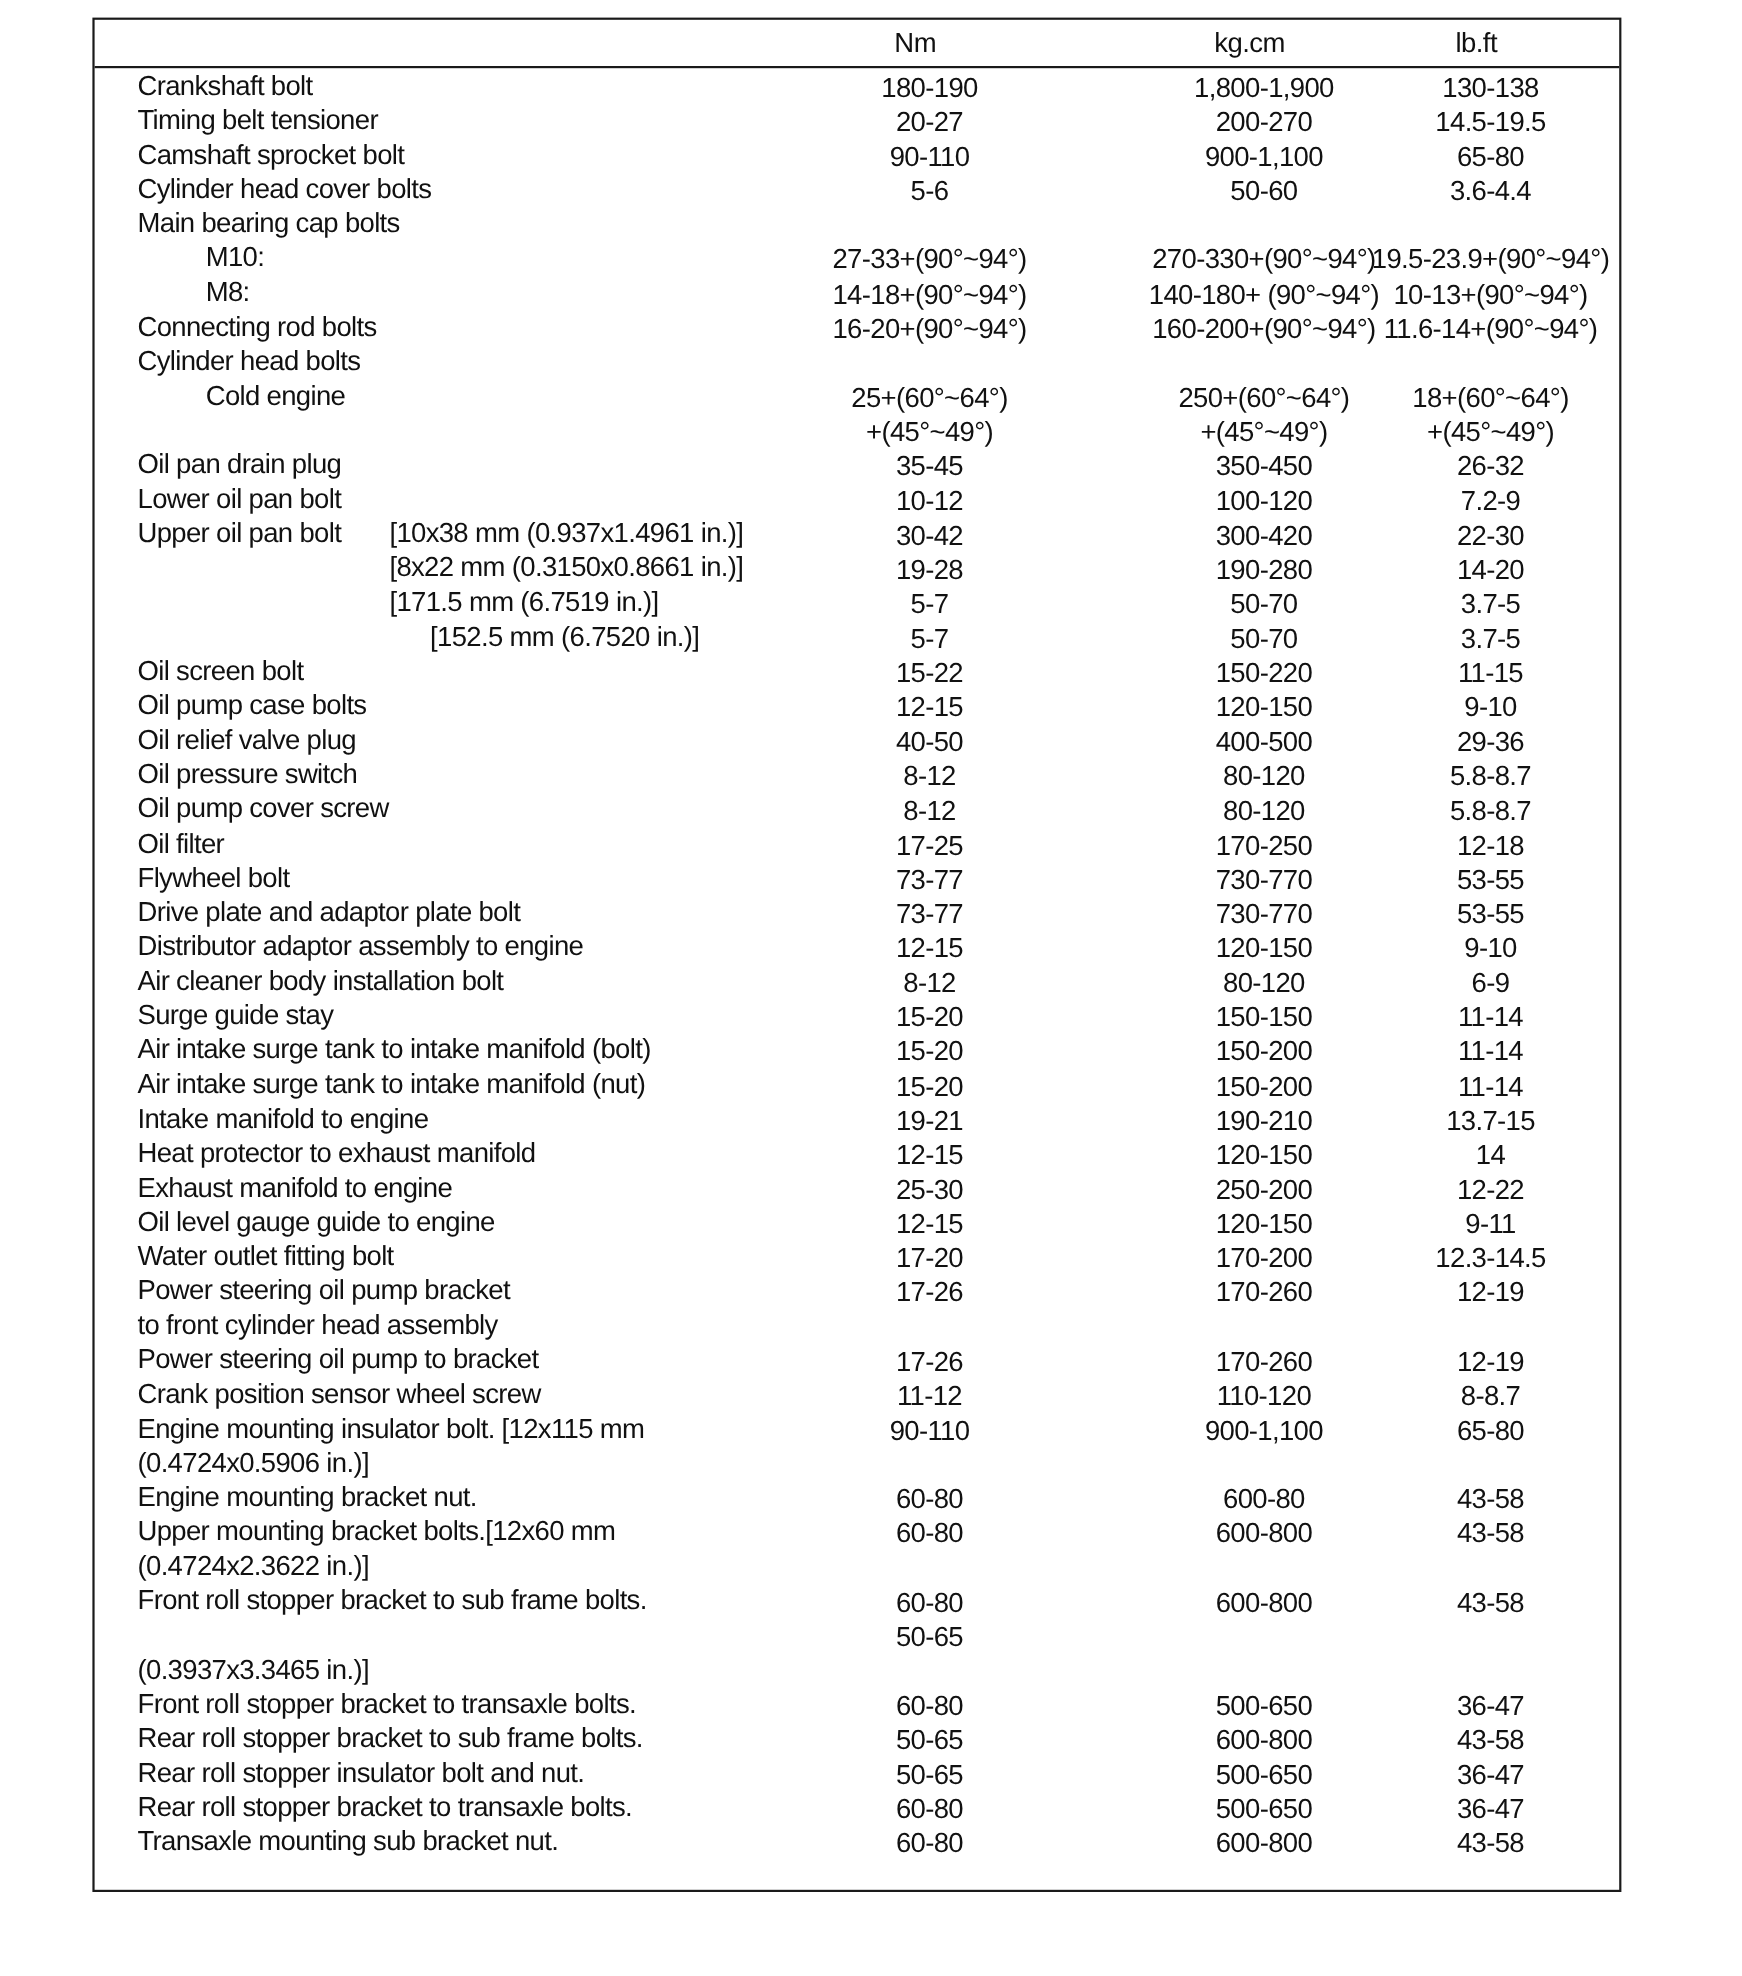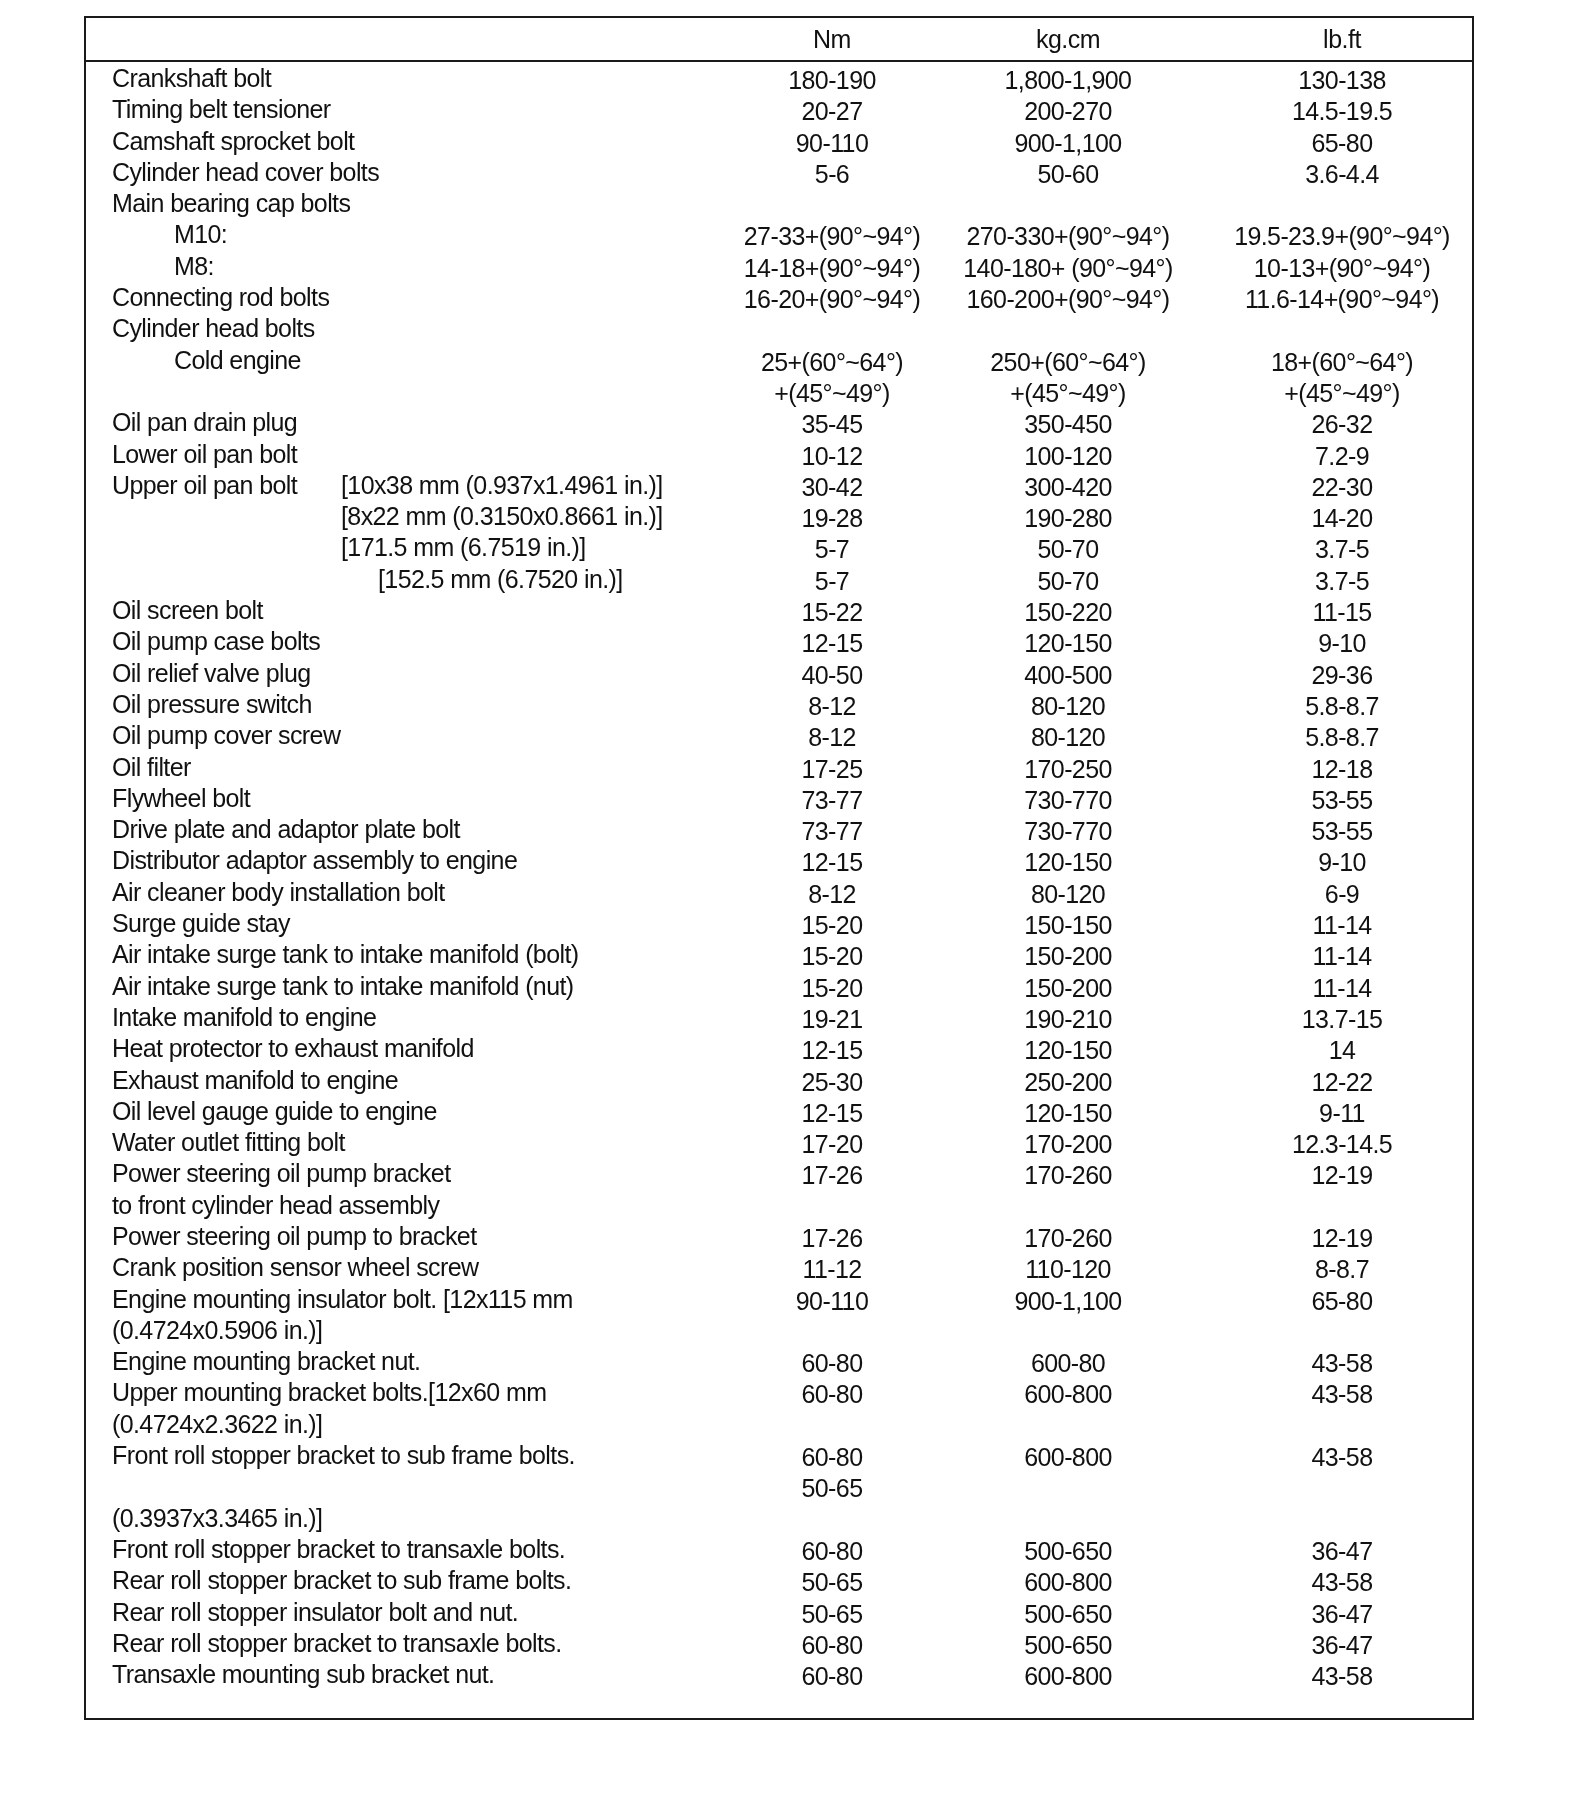--- a/index.html
+++ b/index.html
@@ -4,23 +4,23 @@
 <style>
   html, body { margin: 0; padding: 0; background: #ffffff; }
   body { width: 1584px; height: 1796px; position: relative; overflow: hidden;
          font-family: "Liberation Sans", "DejaVu Sans", sans-serif; color: #111; }
   .sheet { position: absolute; left: 84px; top: 16px; width: 1390px; height: 1704px;
            border: 2px solid #1a1a1a; box-sizing: border-box; text-decoration: underline; }
   .header { display: flex; height: 42px; border-bottom: 2px solid #1a1a1a; align-items: center;
             font-size: 25px; letter-spacing: -0.5px; }
   .header .c0 { width: 600px; }
   .c1 { position: absolute; left: 600px; width: 292px; text-align: center; }
-  .c2 { position: absolute; left: 836px; width: 292px; text-align: center; }
+  .c2 { position: absolute; left: 904px; width: 292px; text-align: center; }
   .c3 { position: absolute; left: 1130px; width: 252px; text-align: center; }
-  .body { position: absolute; top: 46px; left: 0; right: 0; }
+  .body { position: absolute; top: 46px; left: 0; right: 0; padding-left: 13px; }
   .row { position: relative; height: 31.3px; font-size: 25px; letter-spacing: -0.6px; white-space: nowrap; }
   .row .lbl { position: absolute; left: 26px; }
   .row .lbl.ind { left: 88px; }
   .row .sub { position: absolute; left: 250px; }
   .cell { position: absolute; top: 2px; }
 </style>
 </head>
 <body>
 
 <div class="sheet">

